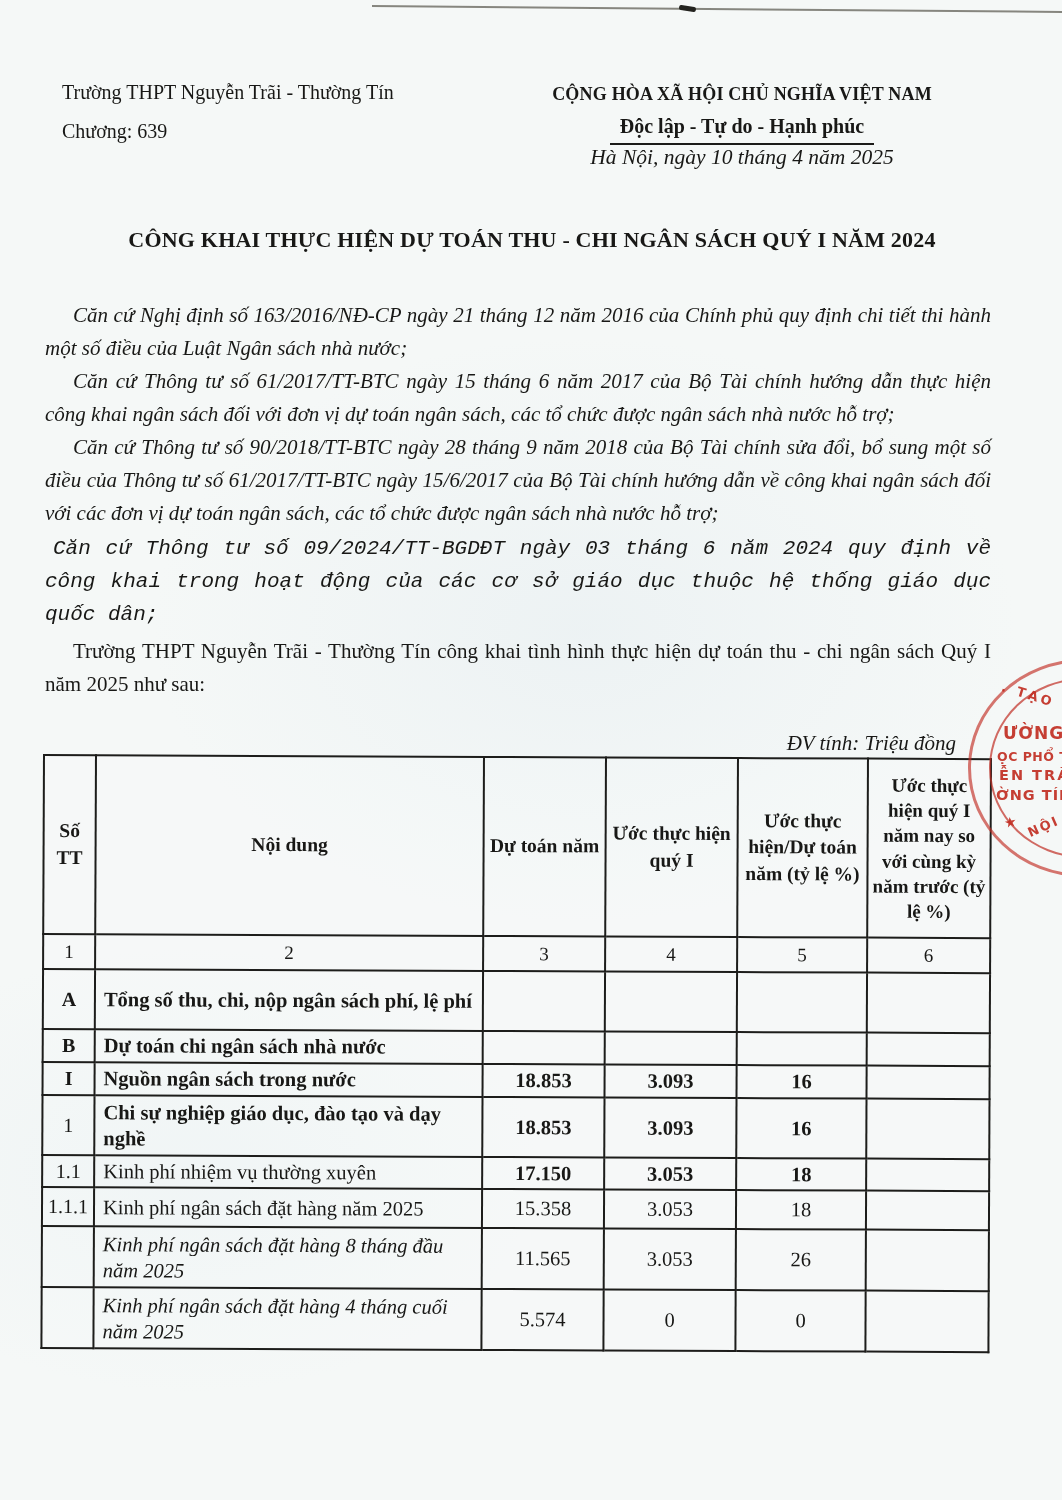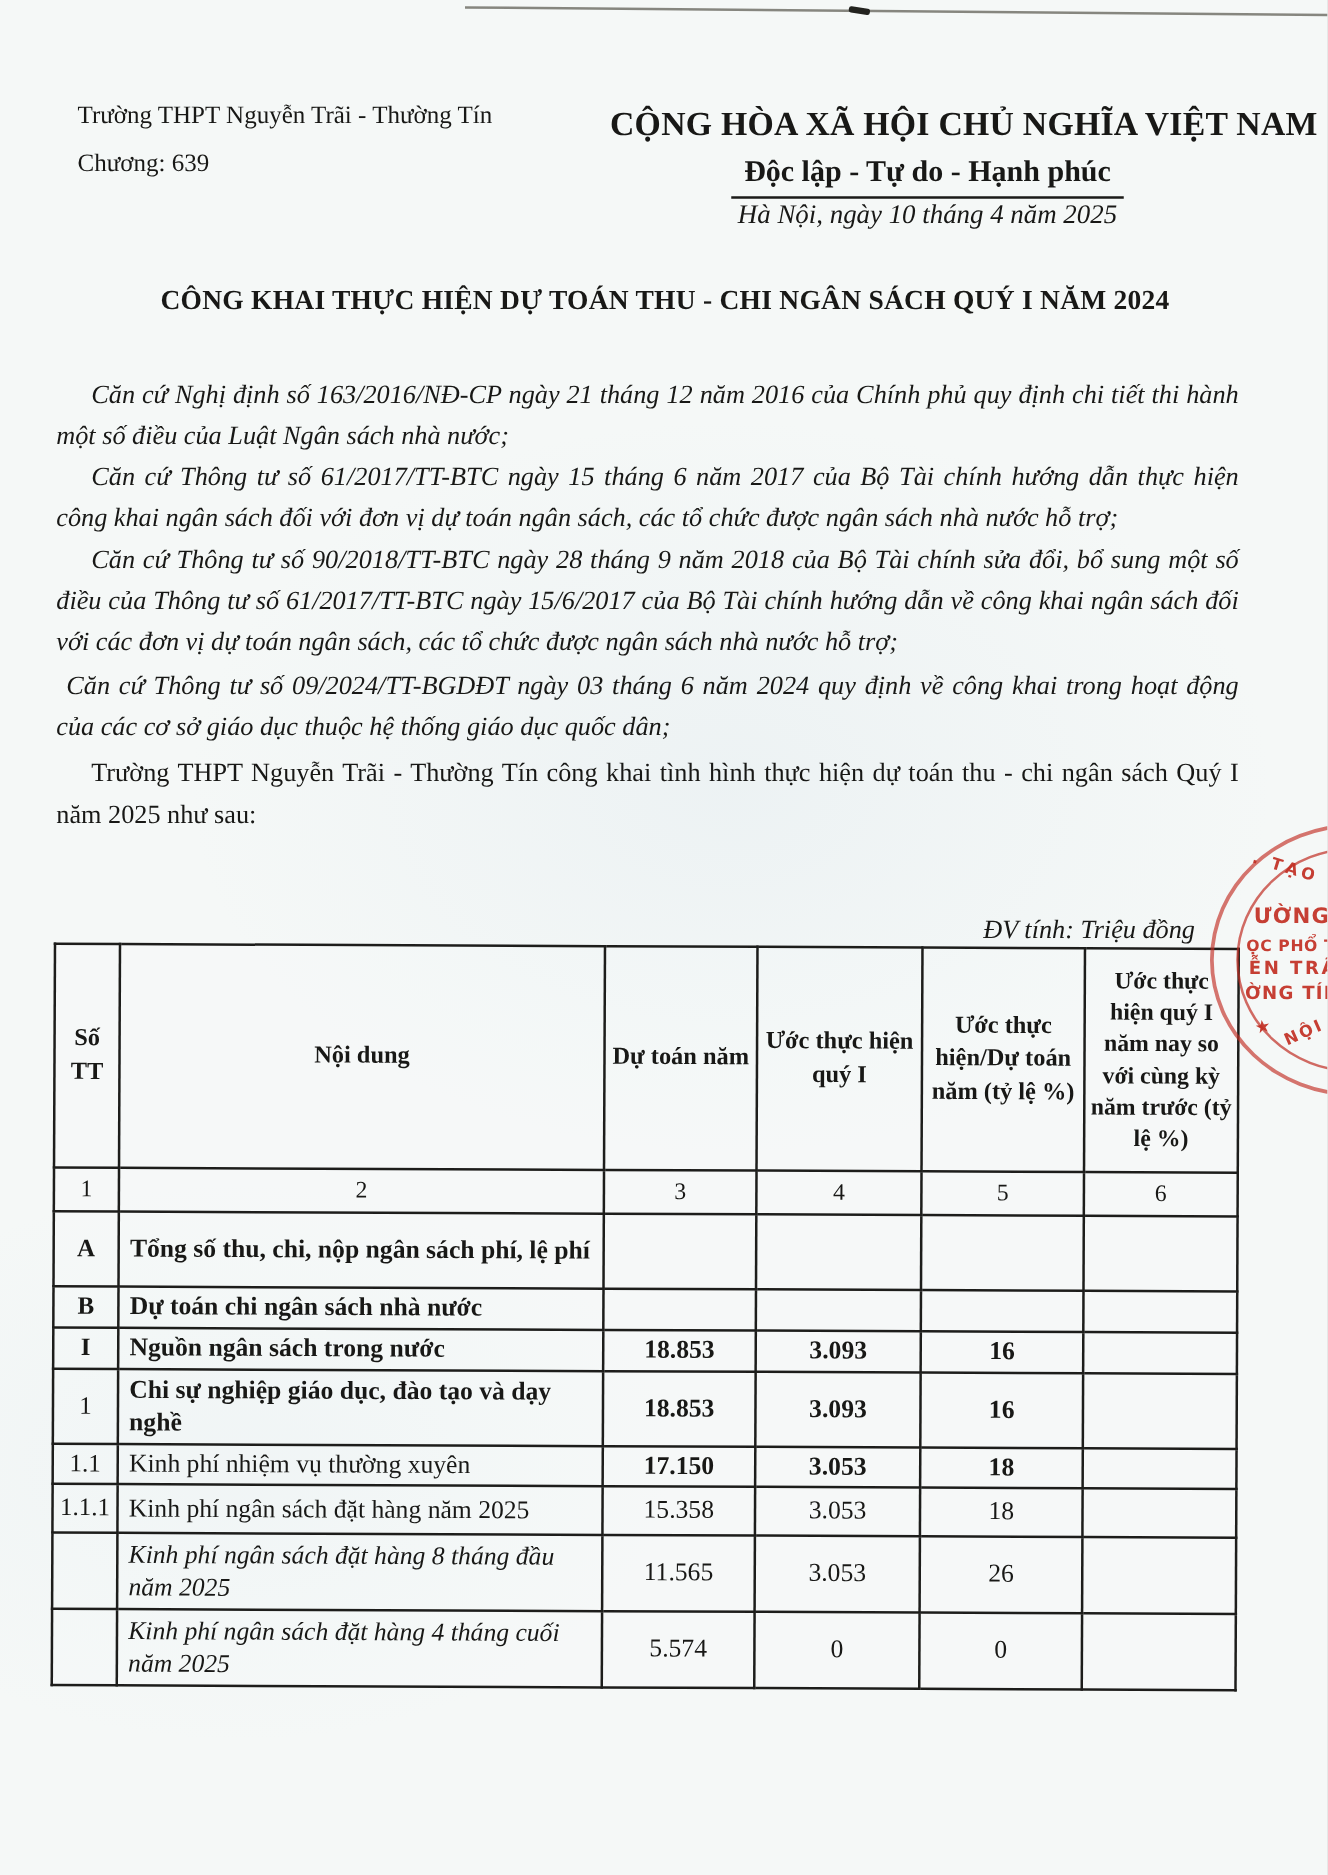--- a/index.html
+++ b/index.html
@@ -13,32 +13,32 @@
       #f5f8f7;
   }
   
   .scan-line{position:absolute;left:372px;top:8px;width:692px;height:2px;background:#57554c;opacity:.7;transform:rotate(.5deg);}
   .scan-blob{position:absolute;left:679px;top:6px;width:17px;height:5px;background:#23231f;border-radius:2px;transform:rotate(9deg);}
 
   
   .hdr-left{position:absolute;left:62px;top:80px;font-weight:normal;font-size:20px;line-height:1.2;}
   .hdr-left .chapter{margin-top:15px;}
   .hdr-right{position:absolute;left:488px;top:84px;width:508px;text-align:center;}
-  .country{font-weight:bold;font-size:27px;letter-spacing:.2px;white-space:nowrap;}
+  .country{font-weight:bold;font-size:18px;letter-spacing:.2px;white-space:nowrap;}
   .motto{margin-top:10px;}
-  .motto-inner{display:inline-block;font-weight:bold;font-size:24px;border-bottom:2.5px solid #1b1b19;padding:0 10px 5px;}
+  .motto-inner{display:inline-block;font-weight:bold;font-size:20px;border-bottom:2.5px solid #1b1b19;padding:0 10px 5px;}
   .dateline{font-style:italic;font-size:21.5px;}
 
   .doc-title{position:absolute;left:58px;top:227px;width:948px;text-align:center;font-weight:bold;font-size:22px;letter-spacing:.2px;}
 
   
   .paras{position:absolute;left:45px;top:299px;width:946px;font-size:21px;line-height:33px;text-align:justify;}
   .paras p{margin:0;}
   .p-it{font-style:italic;text-indent:28px;}
-  .p-noind{text-indent:8px;margin-top:2px !important;}
+  .p-noind{text-indent:8px;margin-top:2px !important;font-family:Liberation Mono, monospace;}
   .p-reg{font-style:normal;text-indent:28px;margin-top:4px !important;}
 
   .unit-note{position:absolute;left:600px;top:731px;width:356px;text-align:right;font-style:italic;font-size:21px;}
 
   
   table.budget{position:absolute;left:43px;top:754px;width:947px;border-collapse:collapse;table-layout:fixed;transform:rotate(.25deg);transform-origin:top left;background:rgba(255,255,255,.12);}
   table.budget th,table.budget td{border:2px solid #1d1d1b;vertical-align:middle;overflow:hidden;}
   tr.head-row{height:179px;}
   tr.head-row th{font-weight:bold;text-align:center;font-size:19.5px;line-height:1.35;padding:2px 3px;}
   tr.head-row th.h6{font-size:19px;line-height:1.32;}

